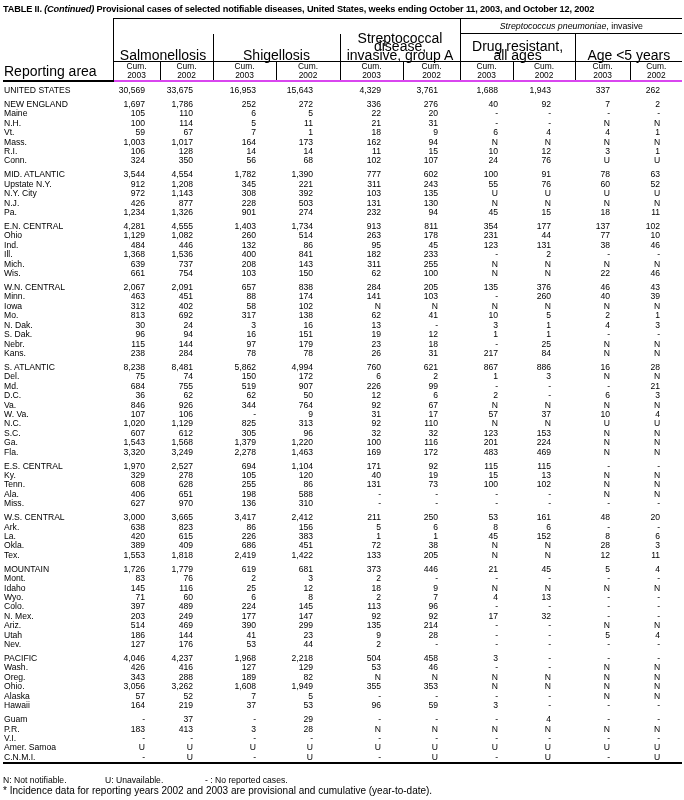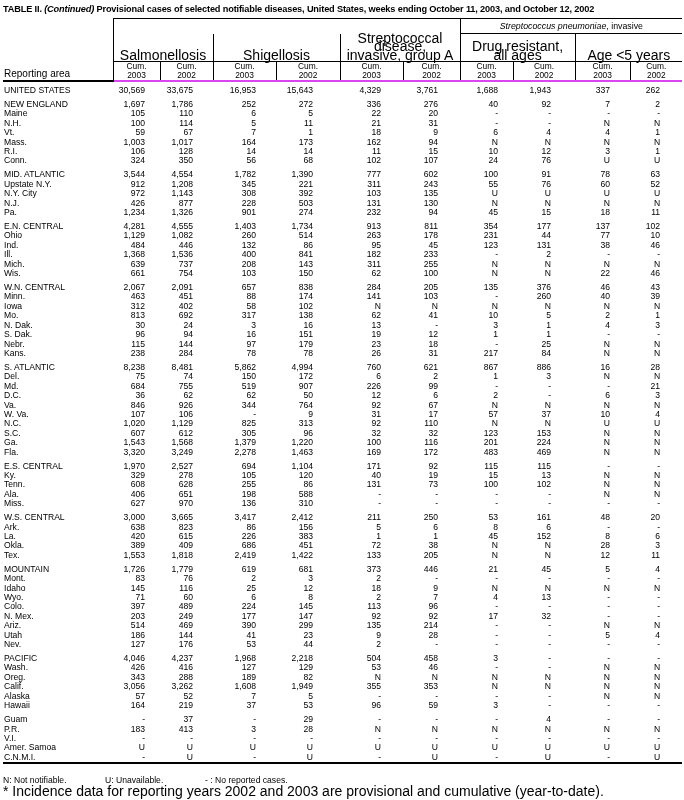--- a/index.html
+++ b/index.html
@@ -11,21 +11,21 @@
   .title { font-weight:bold; font-size:9.2px; line-height:11px; letter-spacing:-0.15px; white-space:nowrap; }
   .title .cont { font-style:italic; }
   .title-line2 { font-weight:bold; font-size:9.2px; line-height:11px; }
 
   table.main { border-collapse:collapse; table-layout:fixed; width:679px; margin-top:3px;
     border-bottom:2.5px solid #000; }
   th, td { padding:0; margin:0; }
 
   
   th { font-weight:normal; color:#000; }
-  .ra-cell { vertical-align:bottom; text-align:left; font-size:10px;
+  .ra-cell { vertical-align:bottom; text-align:left; font-size:14px;
     border-bottom:2px solid #000; padding-left:1px; padding-bottom:1px; }
   .top-span { border-top:1.5px solid #000; border-left:1.5px solid #000; height:15px; }
   .sp-title { border-top:1.5px solid #000; border-bottom:1.2px solid #000; border-left:1.5px solid #000;
     text-align:center; vertical-align:middle; font-size:8.8px; height:15px; }
   .sp-title i { font-style:italic; }
   .grp { border-bottom:1.2px solid #000; border-left:1.5px solid #000; text-align:center;
     vertical-align:bottom; white-space:pre-line; font-size:14px; line-height:8.8px;
     padding-bottom:1px; height:16px; }
   .cum { border-left:1.5px solid #000; border-bottom:2px solid #d946ef; text-align:center;
     vertical-align:middle; white-space:pre-line; font-size:8.4px; line-height:9px; height:20px; }
@@ -37,21 +37,21 @@
   tr.spacer td { height:4.6px; line-height:4.6px; font-size:1px; }
   
   .p1{padding-right:15px}.p2{padding-right:20px}.p3{padding-right:20px}.p4{padding-right:27px}
   .p5{padding-right:22px}.p6{padding-right:22px}.p7{padding-right:15px}.p8{padding-right:24px}
   .p9{padding-right:20px}.p10{padding-right:22px}
 
   
   .fn1 { font-size:8.6px; margin-top:11px; line-height:10.5px; }
   .fn1 .n1 { display:inline-block; width:102px; }
   .fn1 .n2 { display:inline-block; width:100px; }
-  .fn2 { font-size:14px; line-height:10.5px; }
+  .fn2 { font-size:10px; line-height:10.5px; }
 </style>
 </head>
 <body>
 
 <div class="page">
 
   <div class="title">
     <span>TABLE II. </span><span class="cont">(Continued)</span><span> Provisional cases of selected notifiable diseases, United States, weeks ending October 11, 2003, and October 12, 2002</span>
   </div>
 
@@ -899,21 +899,21 @@
           <td class="num p3">189</td>
           <td class="num p4">82</td>
           <td class="num p5">N</td>
           <td class="num p6">N</td>
           <td class="num p7">N</td>
           <td class="num p8">N</td>
           <td class="num p9">N</td>
           <td class="num p10">N</td>
         </tr>
         <tr>
-          <td class="area">Calif.</td>
+          <td class="area">Ohio.</td>
           <td class="num p1">3,056</td>
           <td class="num p2">3,262</td>
           <td class="num p3">1,608</td>
           <td class="num p4">1,949</td>
           <td class="num p5">355</td>
           <td class="num p6">353</td>
           <td class="num p7">N</td>
           <td class="num p8">N</td>
           <td class="num p9">N</td>
           <td class="num p10">N</td>

